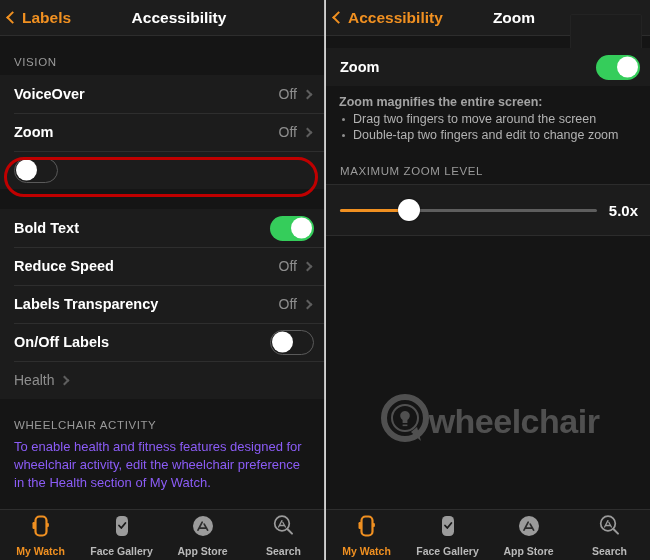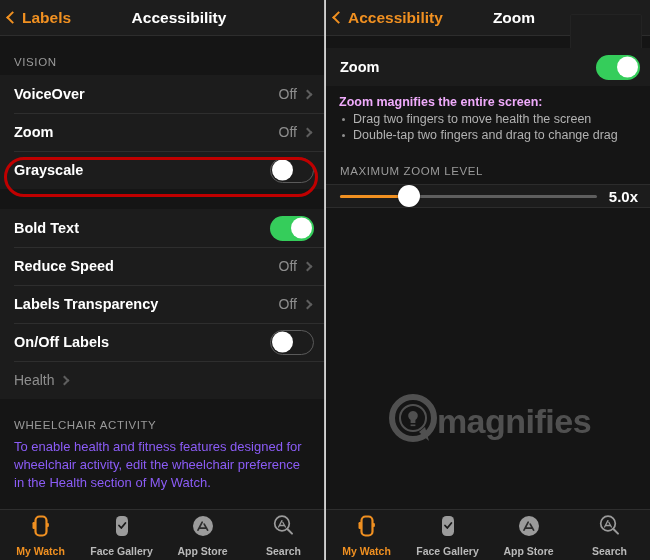--- a/index.html
+++ b/index.html
@@ -157,21 +157,21 @@
   .footer-note {
     color: #8b5cf6;
     font-size: 13px;
     line-height: 18px;
     padding: 0 14px;
   }
 
   
   .hint-block { padding: 9px 12px 10px 13px; }
   .hint-title {
-    color: #f0abfc;
+    color: #a3a3a3;
     font-size: 12.5px;
     font-weight: 700;
     margin-bottom: 2px;
   }
   .hint-item {
     color: #b2b2b2;
     font-size: 12.5px;
     line-height: 16px;
     padding-left: 14px;
     position: relative;
@@ -180,21 +180,21 @@
     content: "";
     position: absolute;
     left: 3px; top: 7px;
     width: 3px; height: 3px;
     border-radius: 50%;
     background: #8f8f8f;
   }
 
   .slider-row {
     background: #1c1c1c;
-    height: 24px;
+    height: 52px;
     display: flex; align-items: center;
     padding: 0 12px 0 14px;
     border-top: 1px solid #2c2c2c;
     border-bottom: 1px solid #2c2c2c;
   }
   .slider {
     position: relative;
     flex: 1;
     height: 22px;
     display: flex; align-items: center;
@@ -295,21 +295,20 @@
           <span class="label">VoiceOver</span>
           <span class="value">Off</span>
           <span class="chev-right"></span>
         </div>
         <div class="row">
           <span class="label">Zoom</span>
           <span class="value">Off</span>
           <span class="chev-right"></span>
         </div>
         <div class="row">
-          <span class="label">Grayscale</span>
           <span class="toggle off">
             <span class="knob"></span>
           </span>
         </div>
       </div>
 
       <div class="spacer-sm"></div>
 
       <div class="list">
         <div class="row">
@@ -408,22 +407,22 @@
         <div class="row">
           <span class="label">Zoom</span>
           <span class="toggle on">
             <span class="knob"></span>
           </span>
         </div>
       </div>
 
       <div class="hint-block">
         <div class="hint-title">Zoom magnifies the entire screen:</div>
-        <div class="hint-item">Drag two fingers to move health the screen</div>
-        <div class="hint-item">Double-tap two fingers and drag to change drag</div>
+        <div class="hint-item">Drag two fingers to move around the screen</div>
+        <div class="hint-item">Double-tap two fingers and edit to change zoom</div>
       </div>
 
       <div class="spacer-xs"></div>
       <div class="group-header">MAXIMUM ZOOM LEVEL</div>
 
       <div class="slider-row">
         <div class="slider">
           <span class="track"></span>
           <span class="track-fill" id="slider-fill" style="width: 27%;"></span>
           <span class="thumb" id="slider-thumb" style="left: 27%;"></span>
@@ -434,21 +433,21 @@
       <div class="watermark">
         <span>
           <svg width="56" height="56" viewBox="0 0 56 56">
             <circle cx="28" cy="27" r="21" fill="none" stroke="#d8d8d8" stroke-width="6"></circle>
             <path d="M34 41 L44 50 L40 36 Z" fill="#d8d8d8"></path>
             <circle cx="28" cy="27" r="13" fill="none" stroke="#d8d8d8" stroke-width="2"></circle>
             <path d="M24 22 a5 5 0 0 1 8 0 a5 5 0 0 1 -1.6 7 l0 3 l-4.8 0 l0 -3 a5 5 0 0 1 -1.6 -7 z" fill="#d8d8d8"></path>
             <rect x="25.6" y="33.5" width="4.8" height="1.6" fill="#d8d8d8"></rect>
           </svg>
         </span>
-        <span class="wm-text">magnifies</span>
+        <span class="wm-text">wheelchair</span>
       </div>
     </div>
 
     <div class="tabbar">
       <div class="tab active">
         <span class="tab-icon">
           <svg width="20" height="24" viewBox="0 0 20 24">
             <rect x="4.5" y="2.5" width="11" height="19" rx="4" fill="none" stroke="#f09021" stroke-width="2.2"></rect>
             <rect x="1.5" y="8" width="3" height="7" rx="1.2" fill="#f09021"></rect>
             <rect x="15.5" y="9" width="2.4" height="4" rx="1" fill="#f09021"></rect>

